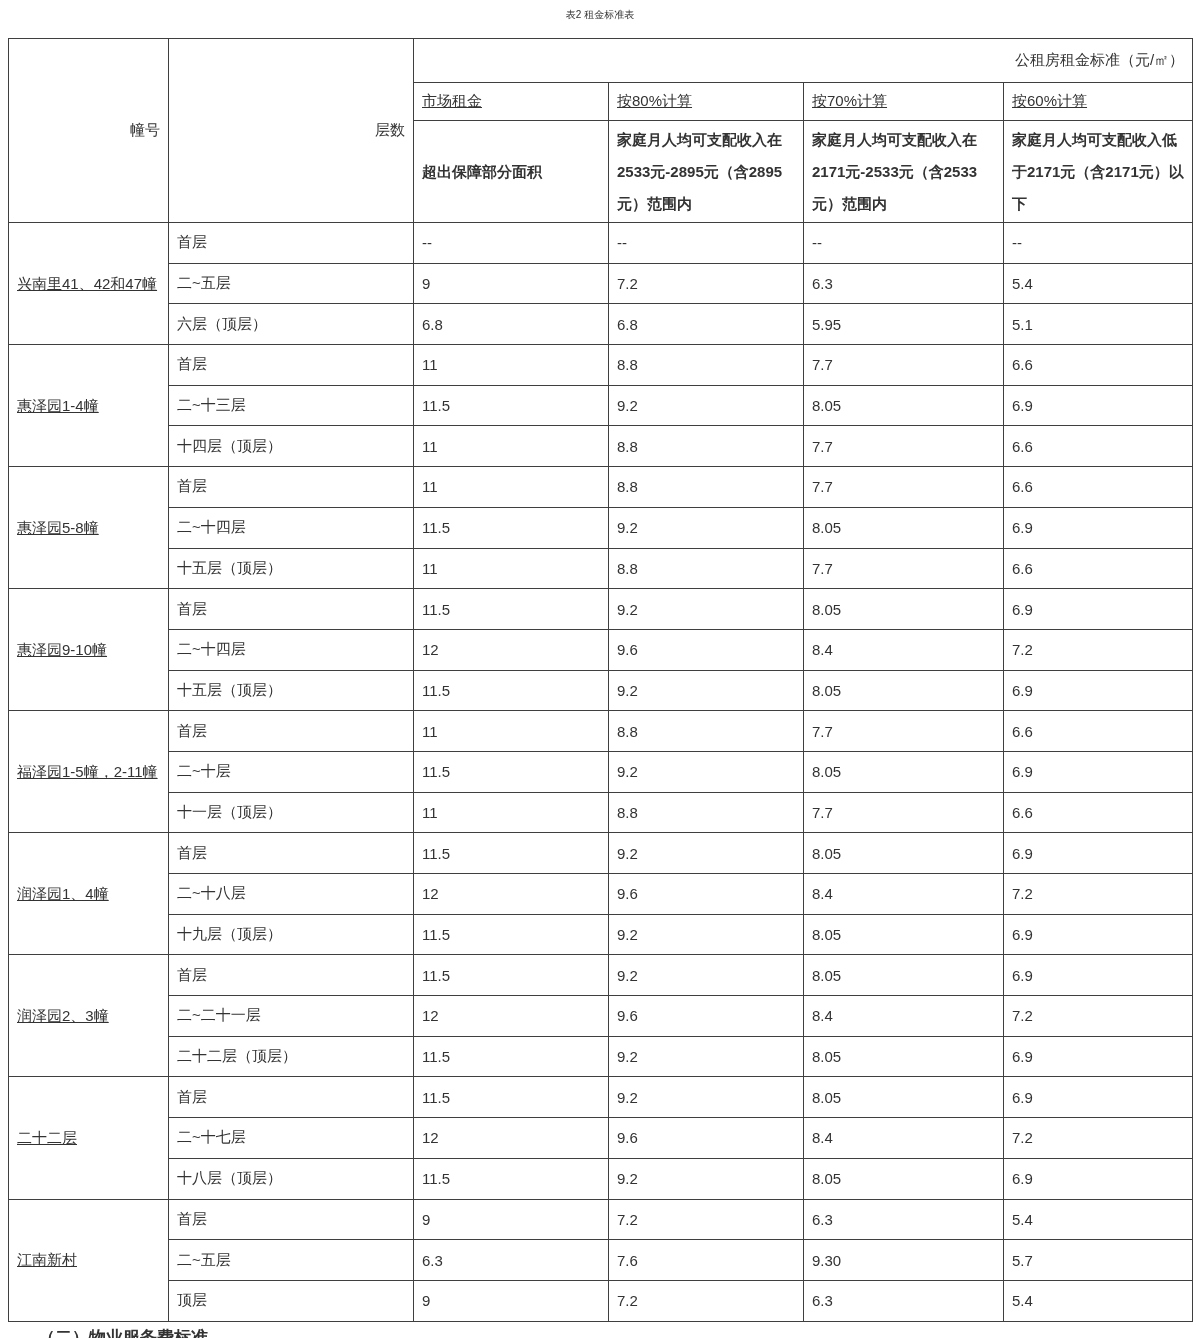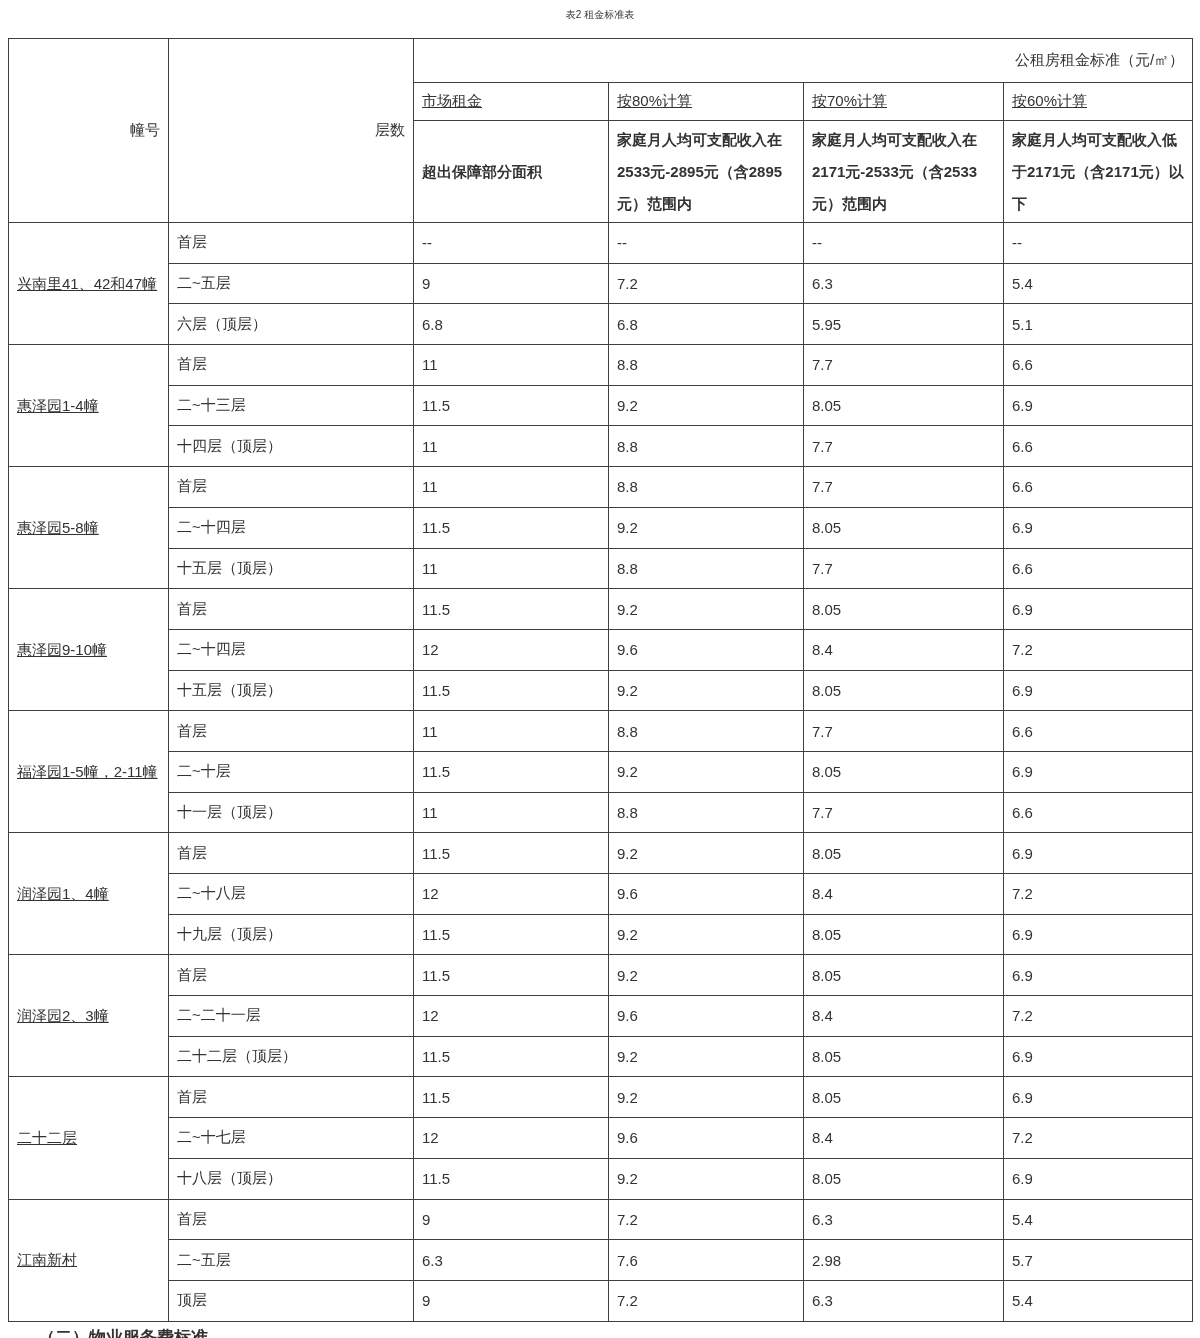--- a/index.html
+++ b/index.html
@@ -264,21 +264,21 @@
         <td class="floor-cell">首层</td>
         <td class="value-cell">9</td>
         <td class="value-cell">7.2</td>
         <td class="value-cell">6.3</td>
         <td class="value-cell">5.4</td>
       </tr>
       <tr class="body-row">
         <td class="floor-cell">二~五层</td>
         <td class="value-cell">6.3</td>
         <td class="value-cell">7.6</td>
-        <td class="value-cell">2.98</td>
+        <td class="value-cell">9.30</td>
         <td class="value-cell">5.7</td>
       </tr>
       <tr class="body-row">
         <td class="floor-cell">顶层</td>
         <td class="value-cell">9</td>
         <td class="value-cell">7.2</td>
         <td class="value-cell">6.3</td>
         <td class="value-cell">5.4</td>
       </tr>
     </tbody>

